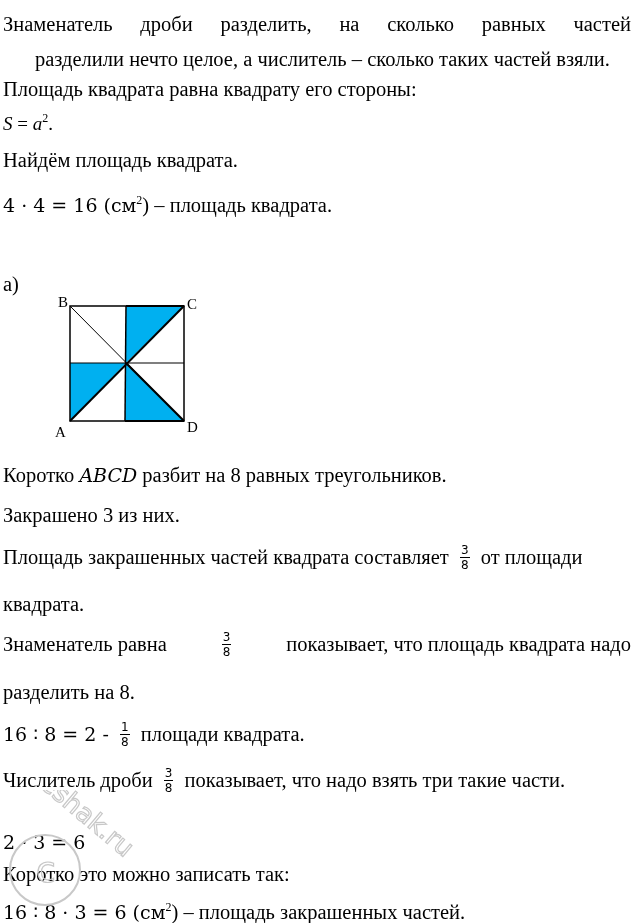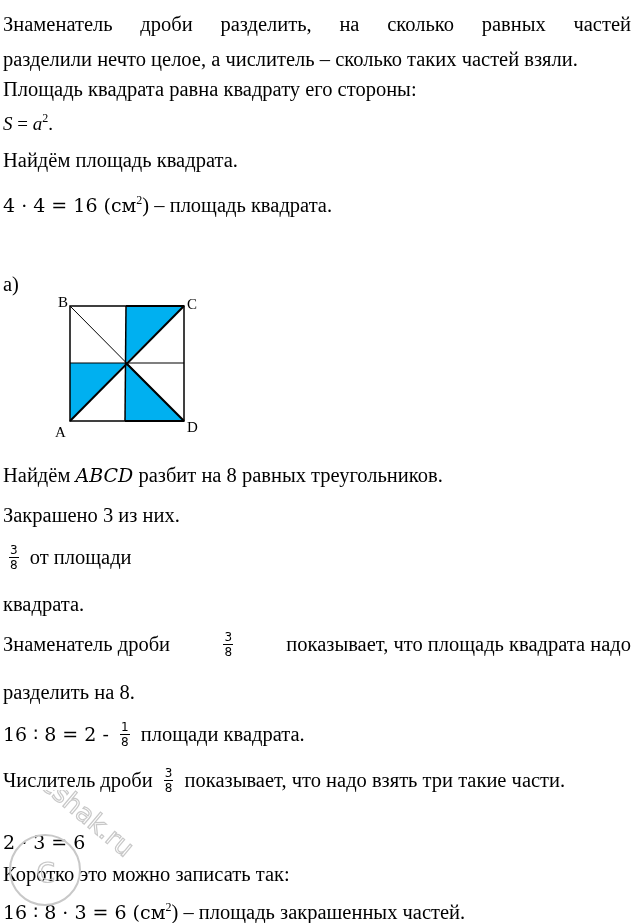--- a/index.html
+++ b/index.html
@@ -22,21 +22,21 @@
   .diagram { position: absolute; left: 50px; top: 294px; }
   .watermark {
     position: absolute; left: 0; top: 790px; width: 170px; height: 140px;
     pointer-events: none;
   }
 </style>
 </head>
 <body>
 
 <div class="line just" style="top:12px;">Знаменатель дроби разделить, на сколько равных частей</div>
-<div class="line" style="top:47px;">разделили нечто целое, а числитель – сколько таких частей взяли.</div>
+<div class="line" style="top:47px;margin-left:32px;">разделили нечто целое, а числитель – сколько таких частей взяли.</div>
 <div class="line" style="top:77px;">Площадь квадрата равна квадрату его стороны:</div>
 
 <div class="line math" style="top:112px;font-family:Liberation Serif, serif;">
   <span class="it">S</span><span> = </span><span class="it">a</span><sup>2</sup><span>.</span>
 </div>
 
 <div class="line" style="top:148px;">Найдём площадь квадрата.</div>
 
 <div class="line" style="top:193px;">
   <span class="math">4 · 4 = 16 (см</span><sup>2</sup><span>) – площадь квадрата.</span>
@@ -60,36 +60,37 @@
     <line x1="76" y1="12" x2="134" y2="12" stroke-width="2"></line>
     <line x1="75" y1="127" x2="134" y2="127" stroke-width="2"></line>
   </g>
   <text x="8" y="13" font-family="Liberation Serif, serif" font-size="15">B</text>
   <text x="137" y="15" font-family="Liberation Serif, serif" font-size="15">C</text>
   <text x="5" y="143" font-family="Liberation Serif, serif" font-size="15">A</text>
   <text x="137" y="138" font-family="Liberation Serif, serif" font-size="15">D</text>
 </svg>
 
 <div class="line" style="top:463px;">
-  <span>Найдём </span><span class="math it">ABCD</span><span> разбит на 8 равных треугольников.</span>
+  <span>Коротко </span><span class="math it">ABCD</span><span> разбит на 8 равных треугольников.</span>
 </div>
 
 <div class="line" style="top:503px;">Закрашено 3 из них.</div>
 
 <div class="line" style="top:545px;">
+  <span>Площадь закрашенных частей квадрата составляет</span>
   <span class="frac">
       <span class="num">3</span>
       <span>8</span>
     </span>
   <span>от площади</span>
 </div>
 <div class="line" style="top:592px;">квадрата.</div>
 
 <div class="line" style="top:632px; width:628px; display:flex; justify-content:space-between;">
-  <span>Знаменатель дроби</span>
+  <span>Знаменатель равна</span>
   <span class="frac">
       <span class="num">3</span>
       <span>8</span>
     </span>
   <span>показывает, что площадь квадрата надо</span>
 </div>
 <div class="line" style="top:680px;">разделить на 8.</div>
 
 <div class="line" style="top:722px;">
   <span class="math">16 ∶ 8 = 2 -</span>

